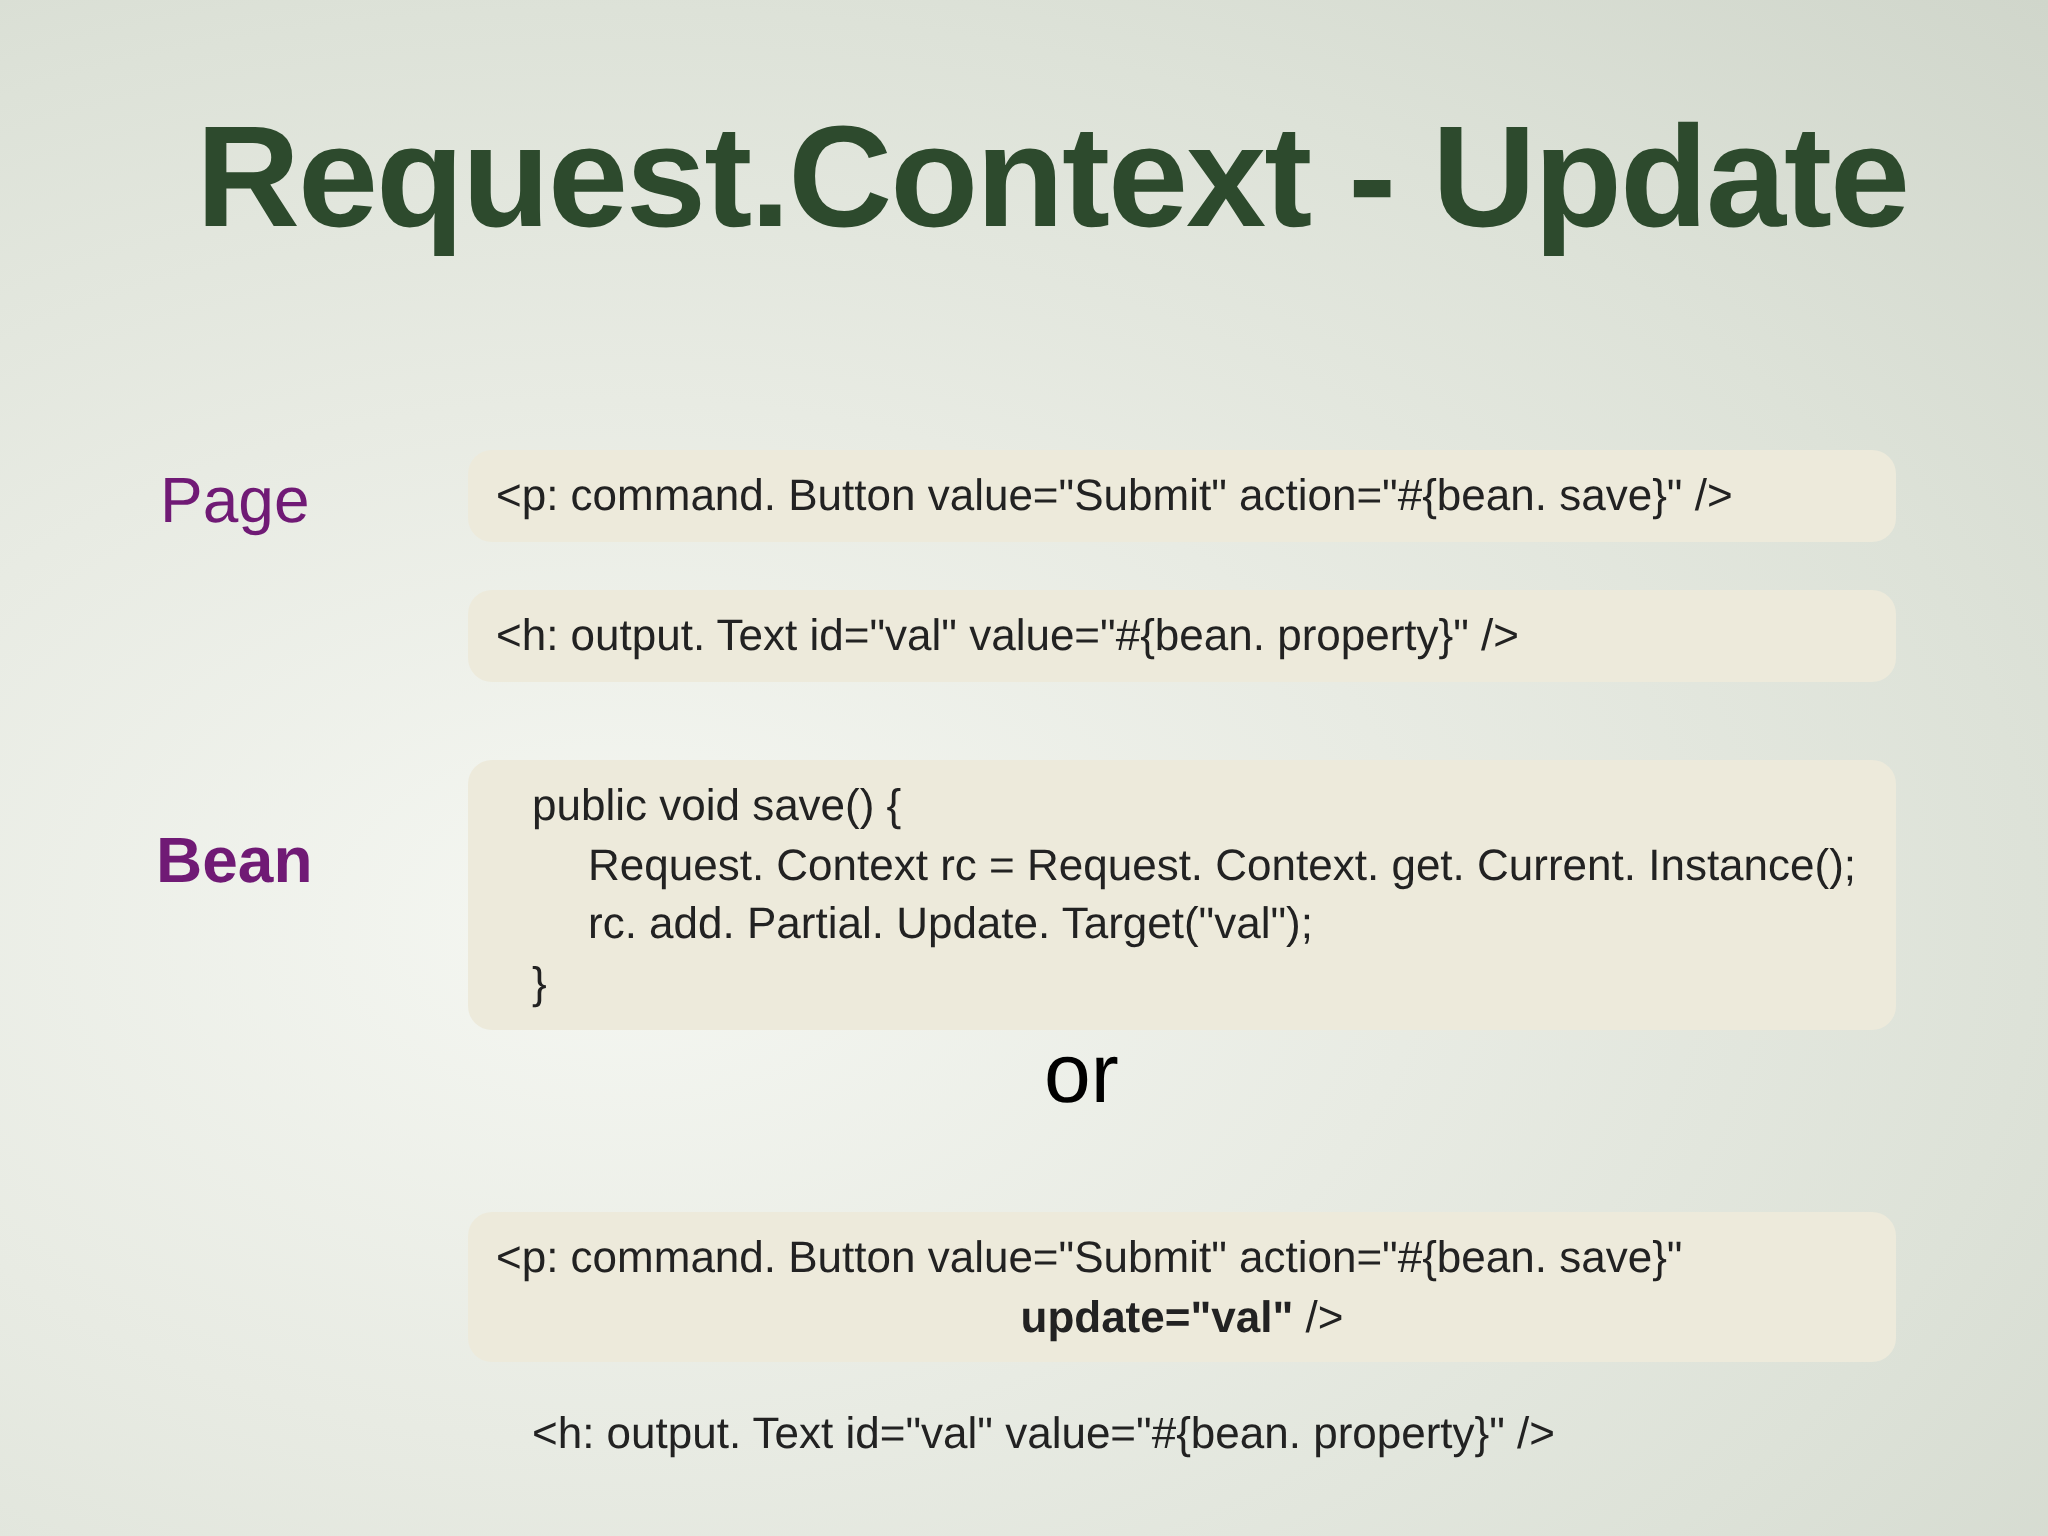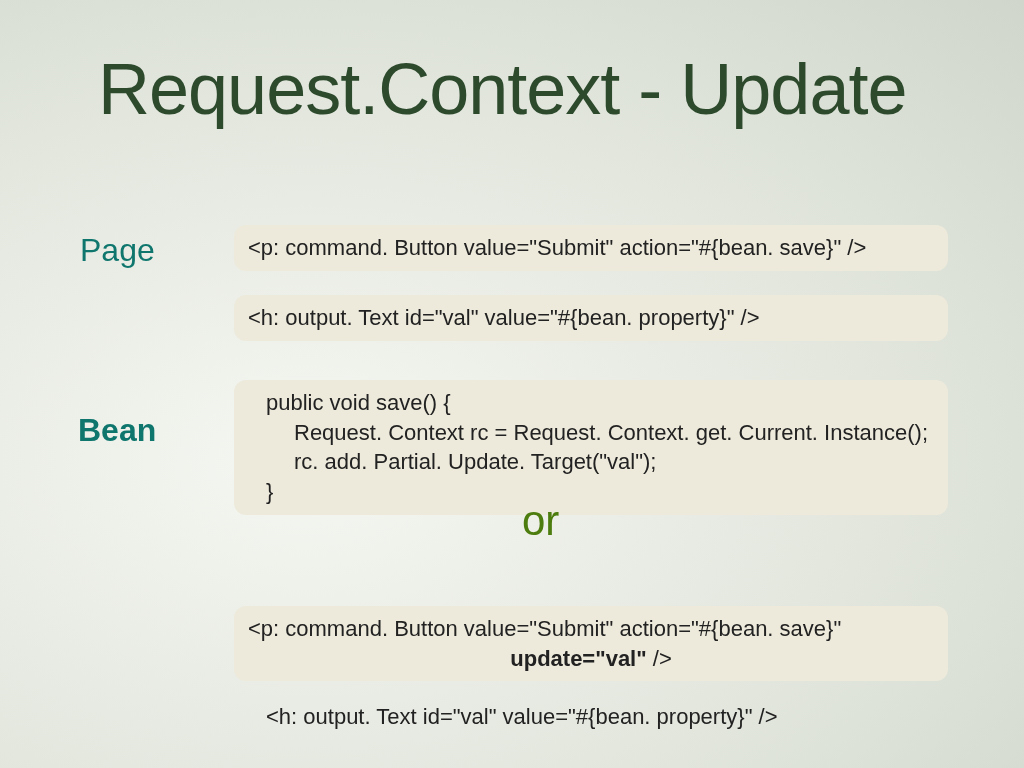--- a/index.html
+++ b/index.html
@@ -6,31 +6,31 @@
   body {
     width: 1024px;
     height: 768px;
     background: radial-gradient(ellipse at 30% 60%, #f5f7f2 0%, #e8ebe3 40%, #dde2d8 70%, #d0d6cb 100%);
     font-family: Arial, Helvetica, sans-serif;
     overflow: hidden;
     position: relative;
   }
   .title {
     font-size: 72px;
-    font-weight: normal;
+    font-weight: bold;
     color: #2d4a2d;
     position: absolute;
     top: 48px;
     left: 98px;
     letter-spacing: -1px;
     text-align: right;
   }
   .label {
     font-size: 32px;
-    color: #0f766e;
+    color: #701a75;
     position: absolute;
   }
   .label-page { top: 232px; left: 80px; }
   .label-bean { top: 412px; left: 78px; font-weight: bold; }
   .code-box {
     background: #edeadb;
     border-radius: 12px;
     position: absolute;
     font-size: 22px;
     color: #222;
@@ -38,24 +38,24 @@
     line-height: 1.35;
     font-family: Arial, Helvetica, sans-serif;
   }
   .box1 { top: 225px; left: 234px; width: 714px; }
   .box2 { top: 295px; left: 234px; width: 714px; }
   .box3 { top: 380px; left: 234px; width: 714px; padding-left: 32px; }
   .box4 { top: 606px; left: 234px; width: 714px; }
   .box5 { top: 694px; left: 252px; width: 696px; background: transparent; }
   .or-label {
     position: absolute;
-    top: 497px;
+    top: 513px;
     left: 522px;
     font-size: 42px;
-    color: #4d7c0f;
+    color: #000000;
   }
   .indent { margin-left: 28px; }
   .center-line { text-align: center; }
   b { font-weight: bold; }
 </style>
 </head>
 <body>
 
 <div class="title">Request.Context - Update</div>
 

